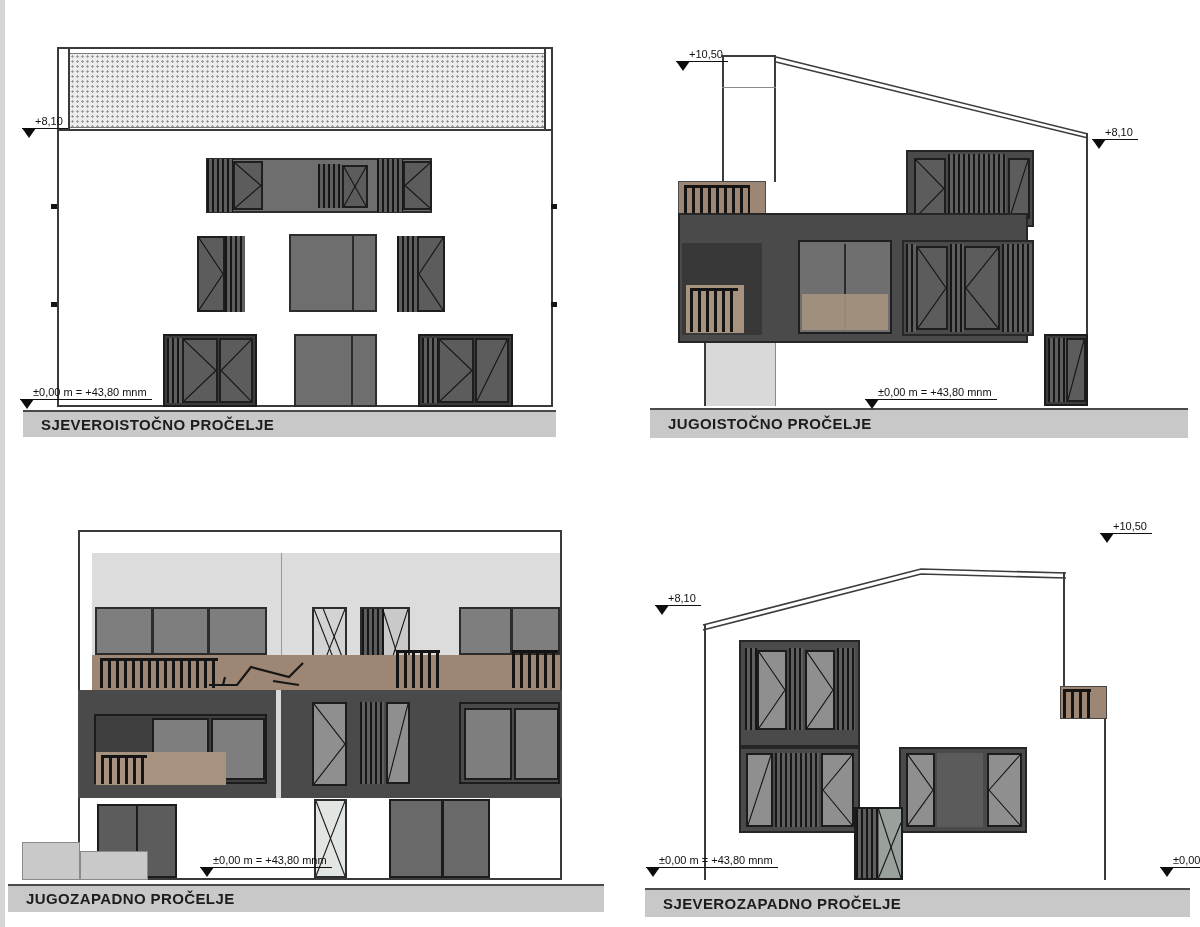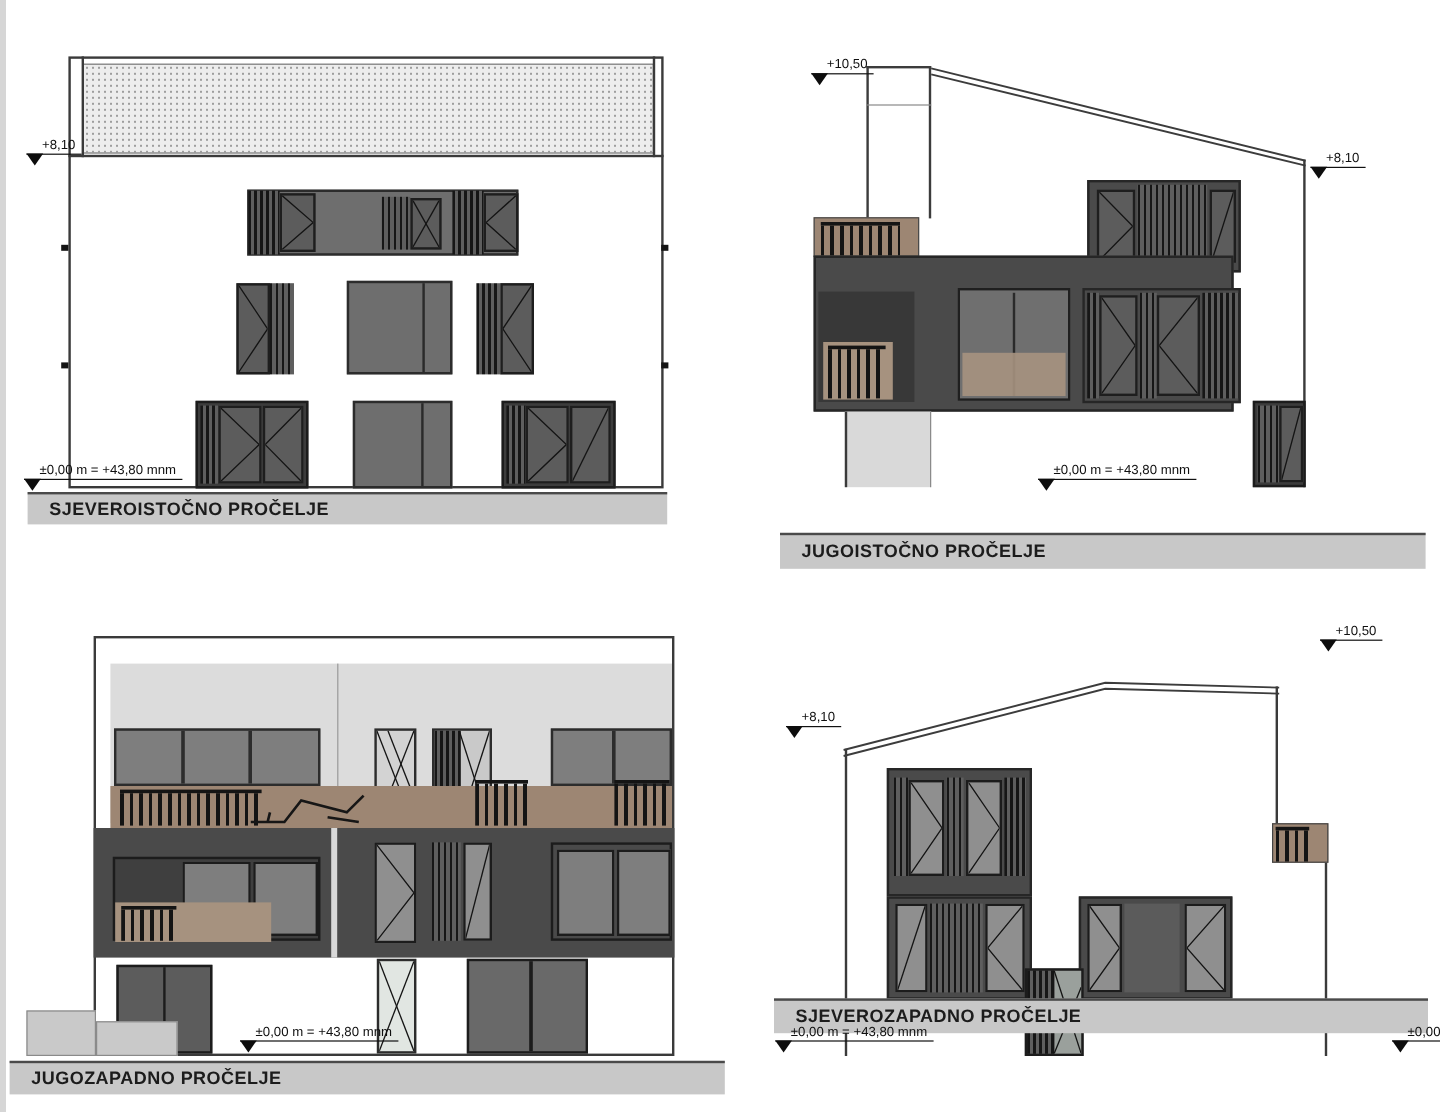--- a/index.html
+++ b/index.html
@@ -209,21 +209,21 @@
     </div>
     <div class="marker" style="left:1092px;top:126px;">
       <span class="lab">+8,10</span>
       <span class="tri"></span>
     </div>
     <div class="marker" style="left:865px;top:386px;">
       <span class="lab">±0,00 m = +43,80 mnm</span>
       <span class="tri"></span>
     </div>
 
-    <div class="abs bar" style="left:650px;top:408px;width:538px;height:30px;line-height:28px;margin-top:36px;">
+    <div class="abs bar" style="left:650px;top:408px;width:538px;height:30px;line-height:28px;">
       <span>JUGOISTOČNO PROČELJE</span>
     </div>
   </div>
 
   <div>
     <div class="abs outline" style="left:78px;top:530px;width:484px;height:350px;"></div>
     <div class="abs lgray" style="left:92px;top:553px;width:468px;height:133px;"></div>
     <div class="abs" style="left:281px;top:553px;width:1px;height:133px;background:#9a9a9a;"></div>
 
     <div class="abs box" style="left:95px;top:607px;width:172px;height:48px;border:2px solid #2c2c2c;background:#7e7e7e;">
@@ -379,19 +379,19 @@
     </div>
     <div class="marker" style="left:646px;top:854px;">
       <span class="lab">±0,00 m = +43,80 mnm</span>
       <span class="tri"></span>
     </div>
     <div class="marker" style="left:1160px;top:854px;">
       <span class="lab">±0,00 m</span>
       <span class="tri"></span>
     </div>
 
-    <div class="abs bar" style="left:645px;top:832px;width:545px;height:29px;line-height:27px;">
+    <div class="abs bar" style="left:645px;top:888px;width:545px;height:29px;line-height:27px;">
       <span>SJEVEROZAPADNO PROČELJE</span>
     </div>
   </div>
 
 
 </div>
 
 </body></html>

